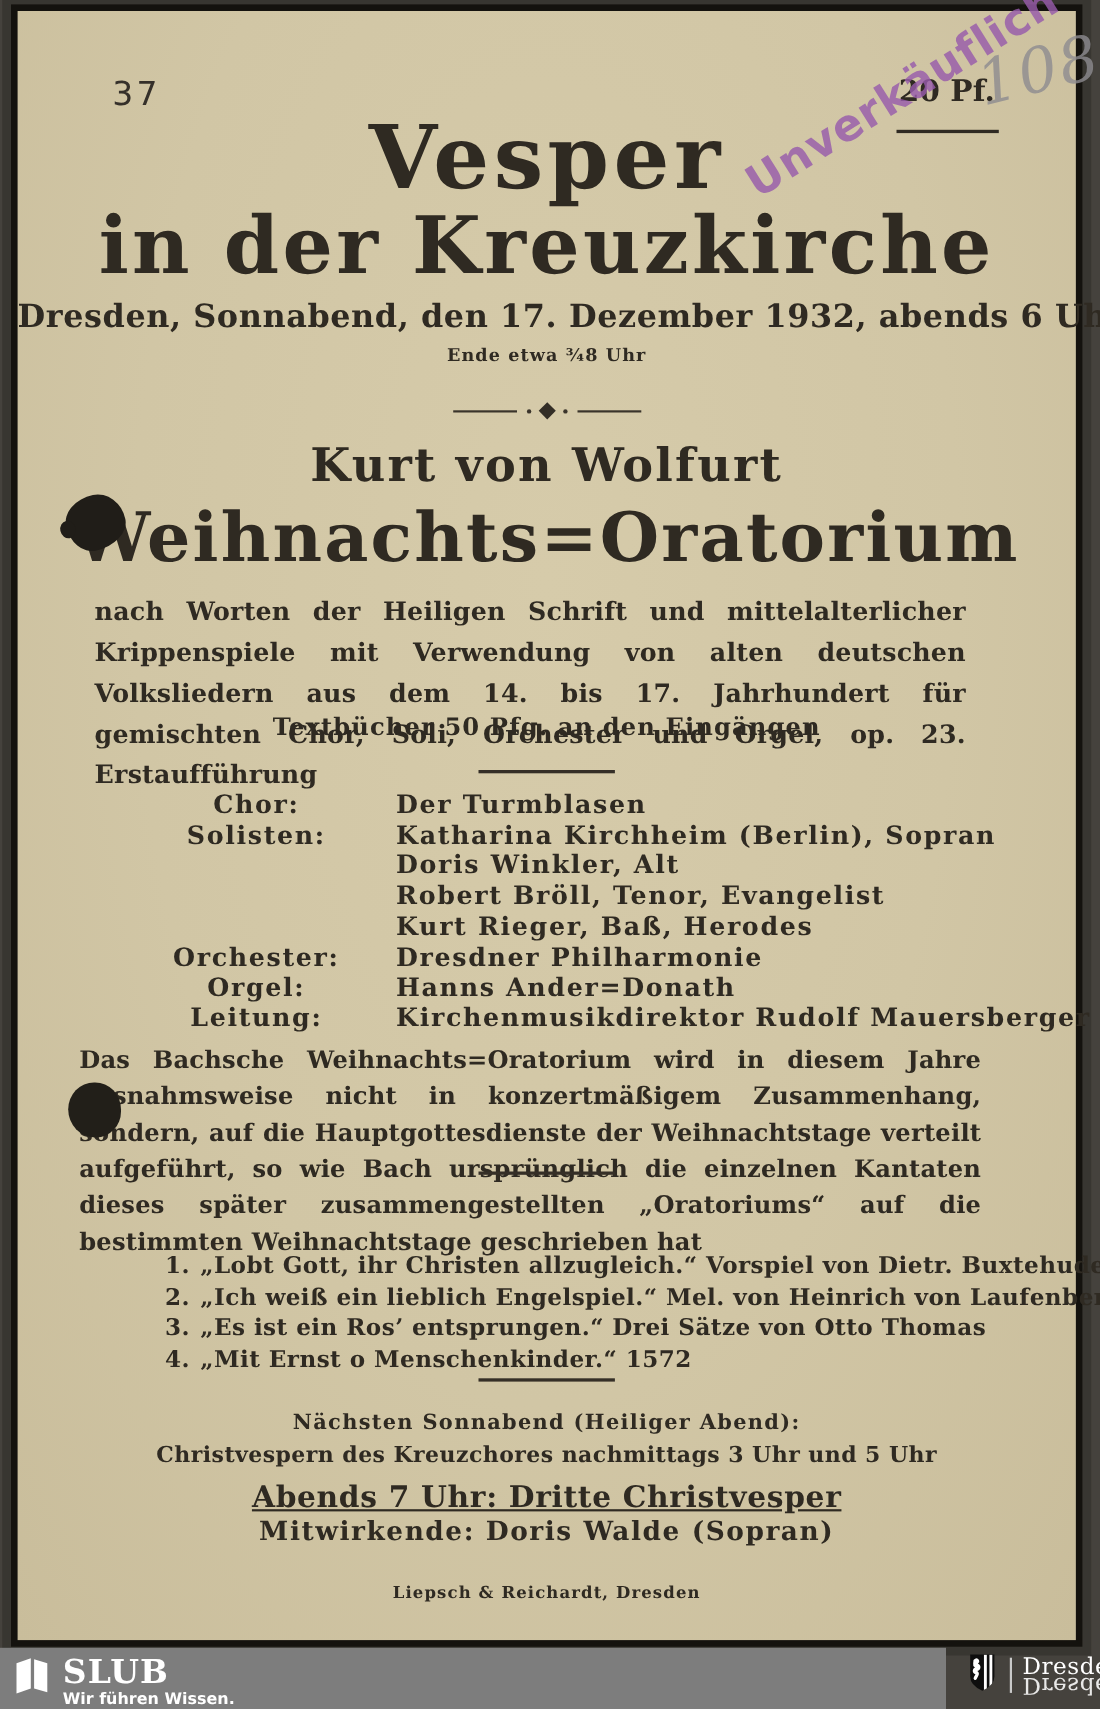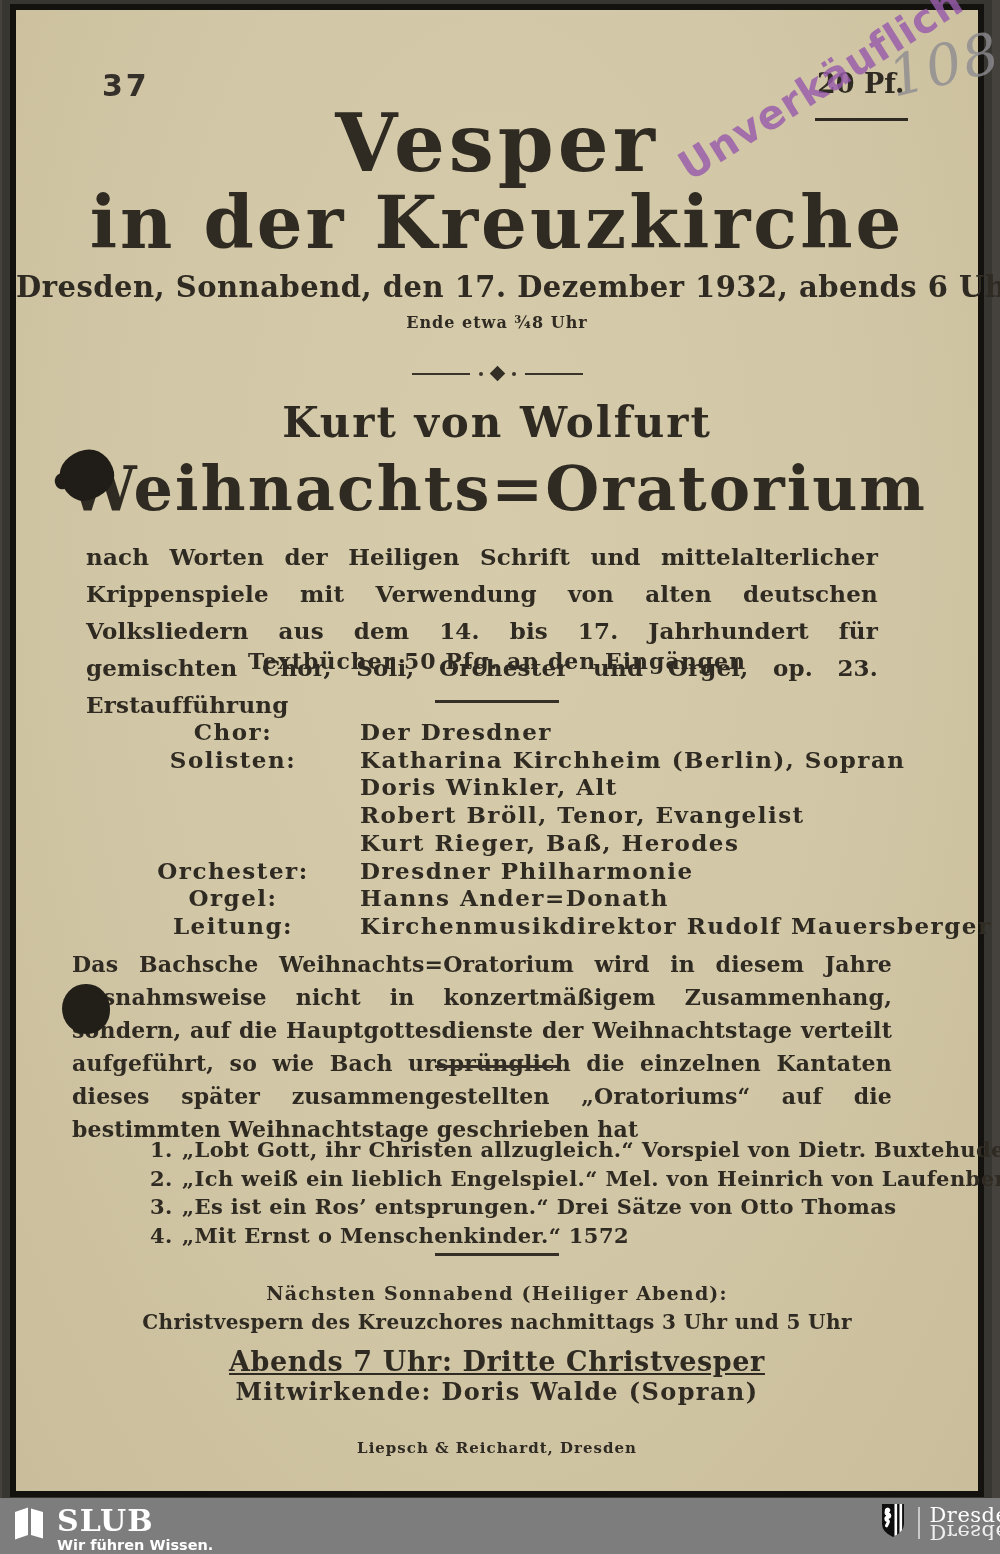--- a/index.html
+++ b/index.html
@@ -10,21 +10,21 @@
   }
   .paper{
     position:absolute;left:16px;top:10px;width:962px;height:1481px;
     background:radial-gradient(ellipse at 50% 35%, #d6cbaa 0%, #d1c6a5 55%, #c9bd9b 100%);
     box-shadow:0 0 0 6px #14120e, 0 0 0 14px rgba(20,18,14,.25);
   }
   .paper *{color:#2f2a22;}
   .abs{position:absolute;}
   .ctr{left:0;right:0;text-align:center;white-space:nowrap;}
   .frak{font-weight:bold;}
-  .page-num{left:86px;top:58px;font-family:"DejaVu Sans",sans-serif;font-weight:bold;font-size:30px;letter-spacing:3px;color:#35302a;}
+  .page-num{left:86px;top:58px;font-family:"DejaVu Sans",sans-serif;font-weight:normal;font-size:30px;letter-spacing:3px;color:#35302a;}
   .price{left:799px;top:58px;font-weight:bold;font-size:27px;border-bottom:3px solid #2f2a22;padding:0 4px 19px 2px;}
   .pencil{
     left:872px;top:22px;font-size:56px;color:#8e8c90;opacity:.8;
     font-style:italic;transform:rotate(-14deg);letter-spacing:2px;
     font-family:"DejaVu Serif",serif;
   }
   .stamp{
     left:642px;top:52px;width:320px;text-align:center;
     transform:rotate(-32deg);
     font-family:"DejaVu Sans",sans-serif;font-weight:bold;font-size:40px;letter-spacing:1px;
@@ -69,21 +69,21 @@
   .turmlist{left:134px;top:1126px;font-size:21px;line-height:28.5px;font-weight:bold;letter-spacing:.4px;}
   .titem{white-space:nowrap;}
   .tnum{display:inline-block;width:32px;}
   .next1{top:1272px;font-size:19px;letter-spacing:1.2px;}
   .next2{top:1300px;font-size:20px;letter-spacing:.4px;}
   .next3{top:1336px;font-size:27px;letter-spacing:.6px;text-decoration:underline;}
   .next4{top:1367px;font-size:24px;letter-spacing:1.4px;}
   .printer{top:1429px;font-size:15px;letter-spacing:1px;}
   
   .footer{
-    position:absolute;left:0;top:1498px;width:1000px;height:56px;background:#7d7d7d;
+    position:absolute;left:0;top:1498px;width:860px;height:56px;background:#7d7d7d;
   }
   .slub{position:absolute;left:13px;top:8px;display:flex;align-items:flex-start;}
   .slub-text{margin-left:12px;}
   .slub-name{
     font-family:"DejaVu Serif",serif;font-weight:bold;font-size:30px;line-height:30px;color:#fff;letter-spacing:1px;
   }
   .slub-tag{
     font-family:"DejaVu Sans",sans-serif;font-weight:bold;font-size:14.5px;line-height:16px;color:#fff;margin-top:1px;
   }
   .dresden{position:absolute;left:880px;top:5px;display:flex;align-items:center;}
@@ -120,21 +120,21 @@
   <div class="abs ctr frak composer">Kurt von Wolfurt</div>
   <div class="abs ctr frak worktitle">Weihnachts=Oratorium</div>
   <div class="abs blot1"></div>
 
   <div class="abs desc">nach Worten der Heiligen Schrift und mittelalterlicher Krippenspiele mit Verwendung von alten deutschen Volksliedern aus dem 14. bis 17. Jahrhundert für gemischten Chor, Soli, Orchester und Orgel, op. 23. Erstaufführung</div>
   <div class="abs ctr frak textbooks">Textbücher 50 Pfg. an den Eingängen</div>
 
   <div class="abs rule rule1"></div>
 
   <div class="abs performers">
-    <div class="prow"><span class="prole">Chor:</span><span class="pname">Der Dresdner</span></div>
+    <div class="prow"><span class="prole">Chor:</span><span class="pname">Der Turmblasen</span></div>
     <div class="prow"><span class="prole">Solisten:</span><span class="pname">Katharina Kirchheim (Berlin), Sopran</span></div>
     <div class="prow"><span class="prole"></span><span class="pname">Doris Winkler, Alt</span></div>
     <div class="prow"><span class="prole"></span><span class="pname">Robert Bröll, Tenor, Evangelist</span></div>
     <div class="prow"><span class="prole"></span><span class="pname">Kurt Rieger, Baß, Herodes</span></div>
     <div class="prow"><span class="prole">Orchester:</span><span class="pname">Dresdner Philharmonie</span></div>
     <div class="prow"><span class="prole">Orgel:</span><span class="pname">Hanns Ander=Donath</span></div>
     <div class="prow"><span class="prole">Leitung:</span><span class="pname">Kirchenmusikdirektor Rudolf Mauersberger</span></div>
   </div>
 
   <div class="abs prognote">Das Bachsche Weihnachts=Oratorium wird in diesem Jahre ausnahmsweise nicht in konzertmäßigem Zusammenhang, sondern, auf die Hauptgottesdienste der Weihnachtstage verteilt aufgeführt, so wie Bach ursprünglich die einzelnen Kantaten dieses später zusammengestellten „Oratoriums“ auf die bestimmten Weihnachtstage geschrieben hat</div>

